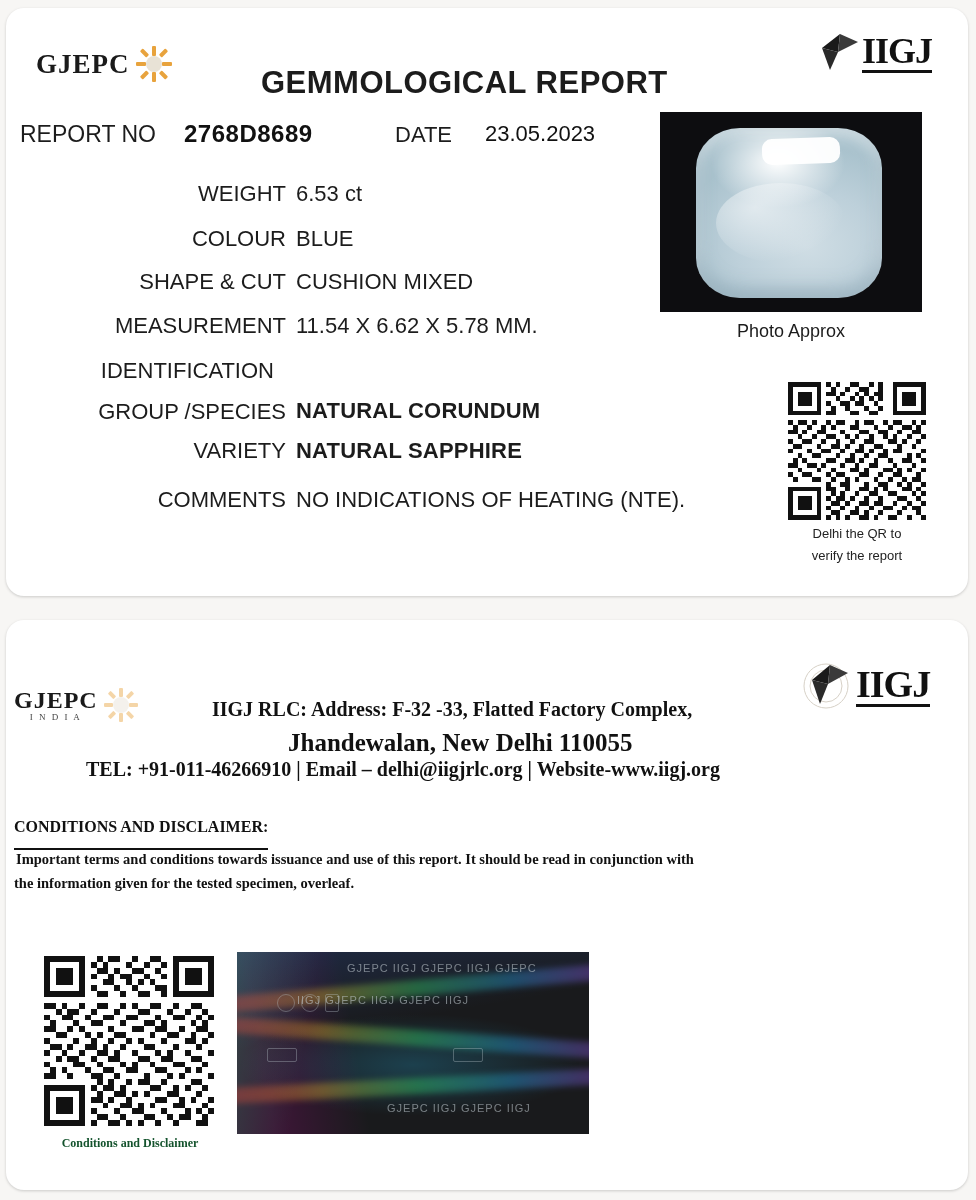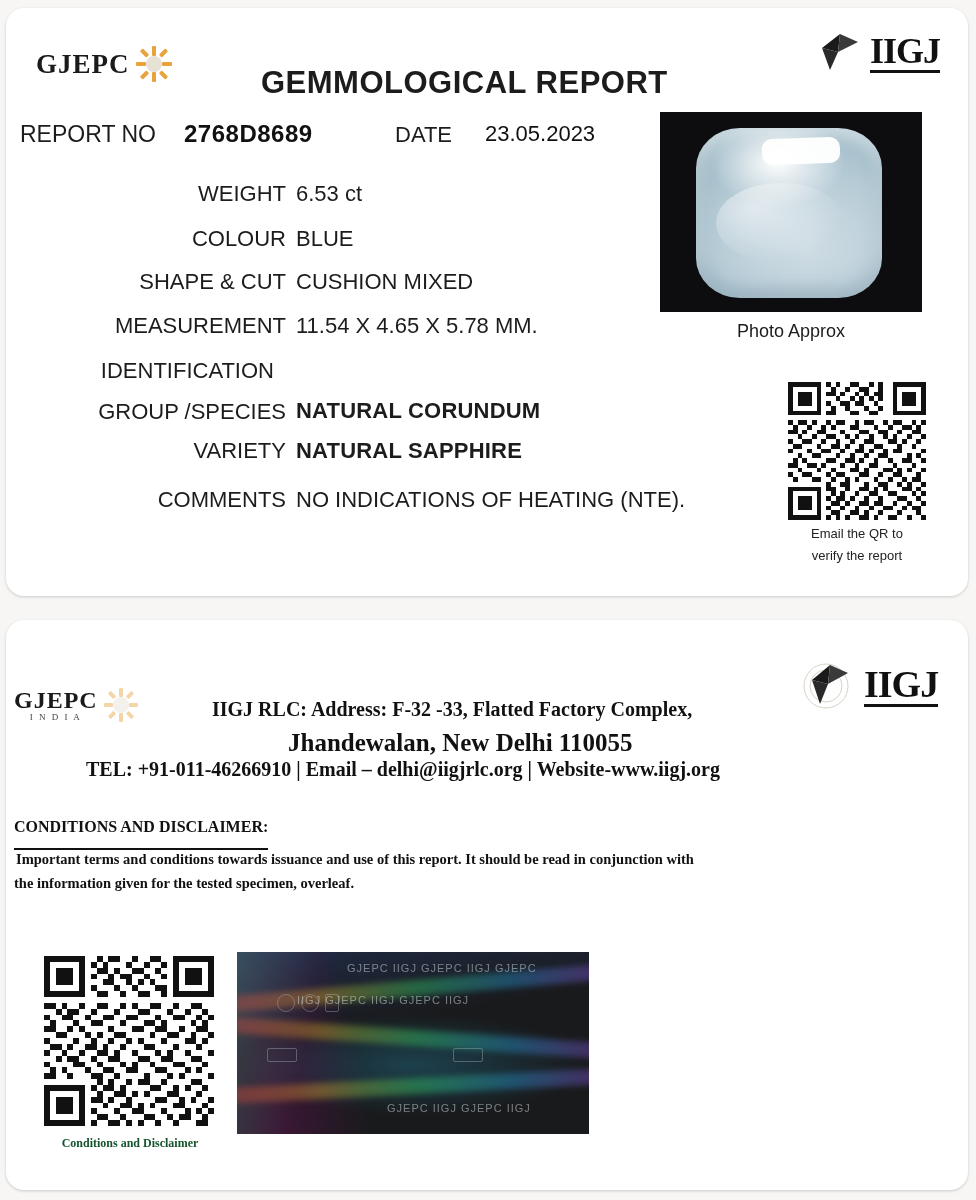--- a/index.html
+++ b/index.html
@@ -59,21 +59,21 @@
   }
   .gjepc-core {
     position: absolute;
     border-radius: 50%;
     background: #e8e2d6;
   }
 
   
   .iigj {
     position: absolute;
-    display: flex; align-items: center; gap: 8px;
+    display: flex; align-items: center; gap: 0;
   }
   .iigj-mark { position: relative; }
   .iigj-text {
     font-family: "Liberation Serif", serif;
     font-weight: bold;
     color: #111;
     letter-spacing: -1px;
     border-bottom: 3px solid #111;
     line-height: 1.05;
   }
@@ -306,21 +306,21 @@
     <div class="spec-row" style="top:173px;">WEIGHT</div>
     <div class="spec-val" style="top:173px;">6.53 ct</div>
 
     <div class="spec-row" style="top:218px;">COLOUR</div>
     <div class="spec-val" style="top:218px;">BLUE</div>
 
     <div class="spec-row" style="top:261px;">SHAPE &amp; CUT</div>
     <div class="spec-val" style="top:261px;">CUSHION MIXED</div>
 
     <div class="spec-row" style="top:305px;">MEASUREMENT</div>
-    <div class="spec-val" style="top:305px;">11.54 X 4.65 X 5.78 MM.</div>
+    <div class="spec-val" style="top:305px;">11.54 X 6.62 X 5.78 MM.</div>
 
     <div class="spec-row" style="top:350px; width:268px;">IDENTIFICATION</div>
 
     <div class="spec-row" style="top:391px;">GROUP /SPECIES</div>
     <div class="spec-val bold" style="top:390px;">NATURAL CORUNDUM</div>
 
     <div class="spec-row" style="top:430px;">VARIETY</div>
     <div class="spec-val bold" style="top:430px;">NATURAL SAPPHIRE</div>
 
     <div class="spec-row" style="top:479px;">COMMENTS</div>
@@ -550,21 +550,21 @@
             <rect x="10" y="28" width="1" height="1"></rect>
             <rect x="12" y="28" width="1" height="1"></rect>
             <rect x="15" y="28" width="2" height="1"></rect>
             <rect x="18" y="28" width="1" height="1"></rect>
             <rect x="21" y="28" width="2" height="1"></rect>
             <rect x="25" y="28" width="1" height="1"></rect>
             <rect x="28" y="28" width="1" height="1"></rect>
         </g>
       </svg>
     </div>
-    <div class="qr-cap1">Email the QR to</div>
+    <div class="qr-cap1">Delhi the QR to</div>
     <div class="qr-cap2">verify the report</div>
   </div>
 
   <div class="card-bottom">
   </div>
 
   <div class="gjepc" style="left:14px; top:688px;">
     <span style="display:flex;flex-direction:column;align-items:center;">
       <span class="gjepc-text" style="font-size:24px;">GJEPC</span>
       <span style="font-size:9px;letter-spacing:2px;color:#444;font-family:'Liberation Serif',serif;">I N D I A</span>

